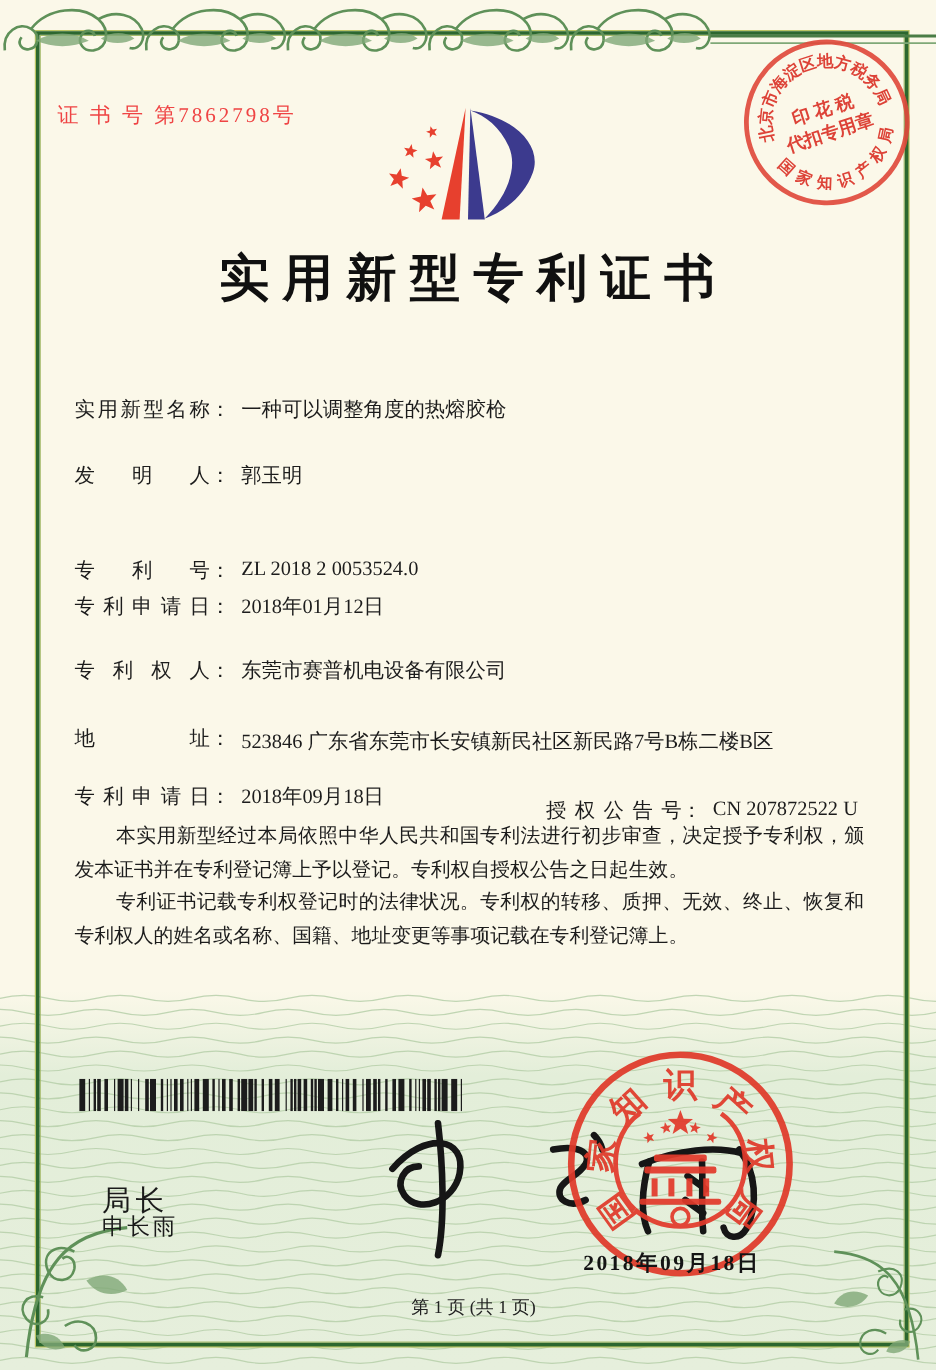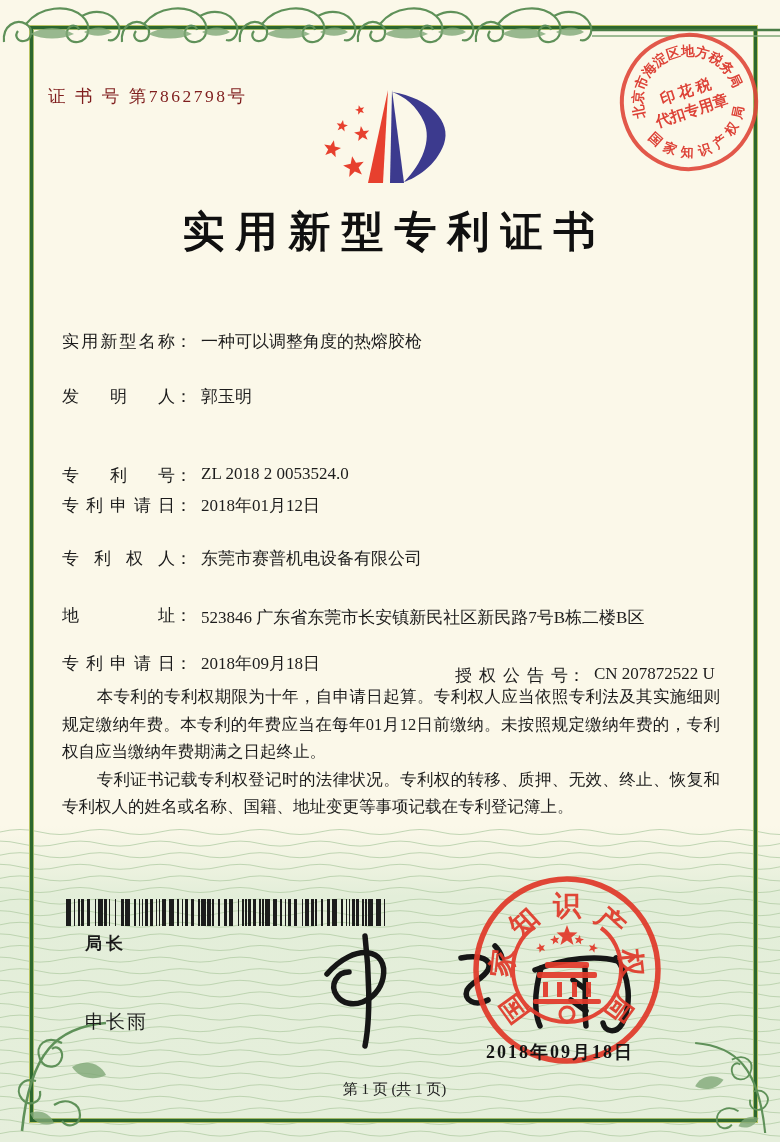--- a/index.html
+++ b/index.html
@@ -16,38 +16,38 @@
   #waves{position:absolute;left:0;top:0;width:780px;height:316px;}
   #waves path{fill:none;stroke:#b6cfa9;stroke-width:1;opacity:.85;}
   
   #frame{left:30px;top:26px;width:727px;height:1096px;box-sizing:border-box;
     border:3px solid #2c672f;
     box-shadow:0 0 0 1px #bac464, inset 0 0 0 1px #a4ba69;}
   
   .sc{fill:none;stroke:#5f9159;stroke-width:2.2;}
   .scf{fill:#7fa877;opacity:.8;stroke:none;}
   
-  #cert-no{left:48px;top:84px;font-size:17.5px;letter-spacing:2.5px;color:#7f1d1d;}
+  #cert-no{left:48px;top:84px;font-size:17.5px;letter-spacing:2.5px;color:#ef4444;}
   #title{left:31px;top:204px;width:727px;text-align:center;font-size:42px;font-weight:600;
     letter-spacing:11px;color:#101010;}
   .row{position:absolute;left:62px;font-size:17px;color:#1c1c1c;white-space:nowrap;}
   .lbl{display:inline-block;width:113px;text-align:justify;text-align-last:justify;vertical-align:top;}
   .colon{display:inline-block;vertical-align:top;}
   .val{display:inline-block;margin-left:9px;vertical-align:top;}
   .val.wrap{white-space:normal;width:528px;line-height:28px;}
   #row-grant .pair2{position:absolute;left:393px;top:12px;}
   #paragraphs{left:62px;top:683px;width:658px;font-size:16.5px;line-height:27.5px;
     text-align:justify;color:#1c1c1c;}
   #paragraphs p{margin:0;text-indent:2.1em;}
   
   #barcode{left:66px;top:899px;width:455px;height:27px;font-size:0;white-space:nowrap;overflow:hidden;}
   #barcode i{display:inline-block;height:27px;background:#1c1c1c;}
   
-  #director-label{left:85px;top:932px;font-size:17px;letter-spacing:4px;color:#1a1a1a;
-    font-family:"Liberation Sans","DejaVu Sans",sans-serif;font-weight:bold;}
+  #director-label{left:85px;top:984px;font-size:24px;letter-spacing:4px;color:#1a1a1a;
+    font-family:"Liberation Sans","DejaVu Sans",sans-serif;}
   #director-name{left:85px;top:1009px;font-size:19px;letter-spacing:2px;color:#1a1a1a;
     font-family:"Liberation Sans","DejaVu Sans",sans-serif;}
   #signature-svg{left:285px;top:928px;}
   #signature-svg path{fill:none;stroke:#161616;stroke-width:5.5;stroke-linecap:round;}
   
   #tax-stamp{left:604px;top:14px;}
   #grant-seal{left:465px;top:870px;}
   #seal-date{left:486px;top:1040px;font-size:18px;letter-spacing:2px;color:#141414;font-weight:600;}
   #footer{left:31px;top:1080px;width:727px;text-align:center;font-size:15px;color:#222;}
   .layer1{z-index:1}.layer2{z-index:2}.layer3{z-index:3}.layer4{z-index:4}
@@ -185,21 +185,21 @@
 </div>
 <div class="row layer4" style="top:604px">
   <span class="lbl">地址</span><span class="colon">：</span><span class="val wrap">523846 广东省东莞市长安镇新民社区新民路7号B栋二楼B区</span>
 </div>
 <div class="row layer4" id="row-grant" style="top:652px">
   <span class="lbl">专利申请日</span><span class="colon">：</span><span class="val">2018年09月18日</span>
   <span class="pair2"><span class="lbl">授权公告号</span><span class="colon">：</span><span class="val">CN 207872522 U</span></span>
 </div>
 
 <div id="paragraphs" class="abs layer4">
-  <p>本专利的专利权期限为十年，自申请日起算。专利权人应当依照专利法及其实施细则规定缴纳年费。本专利的年费应当在每年01月12日前缴纳。未按照规定缴纳年费的，专利权自应当缴纳年费期满之日起终止。</p>
+  <p>本实用新型经过本局依照中华人民共和国专利法进行初步审查，决定授予专利权，颁发本证书并在专利登记簿上予以登记。专利权自授权公告之日起生效。</p>
   <p>专利证书记载专利权登记时的法律状况。专利权的转移、质押、无效、终止、恢复和专利权人的姓名或名称、国籍、地址变更等事项记载在专利登记簿上。</p>
 </div>
 
 <div id="barcode" class="abs layer4"><i style="width: 4.8px; margin-right: 2.9px;"></i><i style="width: 1.6px; margin-right: 2.9px;"></i><i style="width: 1.6px; margin-right: 1.45px;"></i><i style="width: 3.2px; margin-right: 2.9px;"></i><i style="width: 3.2px; margin-right: 4.35px;"></i><i style="width: 1.6px; margin-right: 1.45px;"></i><i style="width: 4.8px; margin-right: 1.45px;"></i><i style="width: 3.2px; margin-right: 1.45px;"></i><i style="width: 1.6px; margin-right: 4.35px;"></i><i style="width: 1.6px; margin-right: 4.35px;"></i><i style="width: 3.2px; margin-right: 1.45px;"></i><i style="width: 4.8px; margin-right: 4.35px;"></i><i style="width: 1.6px; margin-right: 2.9px;"></i><i style="width: 1.6px; margin-right: 1.45px;"></i><i style="width: 1.6px; margin-right: 1.45px;"></i><i style="width: 3.2px; margin-right: 1.45px;"></i><i style="width: 3.2px; margin-right: 2.9px;"></i><i style="width: 1.6px; margin-right: 1.45px;"></i><i style="width: 1.6px; margin-right: 1.45px;"></i><i style="width: 4.8px; margin-right: 2.9px;"></i><i style="width: 4.8px; margin-right: 2.9px;"></i><i style="width: 1.6px; margin-right: 2.9px;"></i><i style="width: 1.6px; margin-right: 1.45px;"></i><i style="width: 3.2px; margin-right: 2.9px;"></i><i style="width: 3.2px; margin-right: 4.35px;"></i><i style="width: 1.6px; margin-right: 1.45px;"></i><i style="width: 4.8px; margin-right: 1.45px;"></i><i style="width: 3.2px; margin-right: 1.45px;"></i><i style="width: 1.6px; margin-right: 4.35px;"></i><i style="width: 1.6px; margin-right: 4.35px;"></i><i style="width: 3.2px; margin-right: 1.45px;"></i><i style="width: 4.8px; margin-right: 4.35px;"></i><i style="width: 1.6px; margin-right: 2.9px;"></i><i style="width: 1.6px; margin-right: 1.45px;"></i><i style="width: 1.6px; margin-right: 1.45px;"></i><i style="width: 3.2px; margin-right: 1.45px;"></i><i style="width: 3.2px; margin-right: 2.9px;"></i><i style="width: 1.6px; margin-right: 1.45px;"></i><i style="width: 1.6px; margin-right: 1.45px;"></i><i style="width: 4.8px; margin-right: 2.9px;"></i><i style="width: 4.8px; margin-right: 2.9px;"></i><i style="width: 1.6px; margin-right: 2.9px;"></i><i style="width: 1.6px; margin-right: 1.45px;"></i><i style="width: 3.2px; margin-right: 2.9px;"></i><i style="width: 3.2px; margin-right: 4.35px;"></i><i style="width: 1.6px; margin-right: 1.45px;"></i><i style="width: 4.8px; margin-right: 1.45px;"></i><i style="width: 3.2px; margin-right: 1.45px;"></i><i style="width: 1.6px; margin-right: 4.35px;"></i><i style="width: 1.6px; margin-right: 4.35px;"></i><i style="width: 3.2px; margin-right: 1.45px;"></i><i style="width: 4.8px; margin-right: 4.35px;"></i><i style="width: 1.6px; margin-right: 2.9px;"></i><i style="width: 1.6px; margin-right: 1.45px;"></i><i style="width: 1.6px; margin-right: 1.45px;"></i><i style="width: 3.2px; margin-right: 1.45px;"></i><i style="width: 3.2px; margin-right: 2.9px;"></i><i style="width: 1.6px; margin-right: 1.45px;"></i><i style="width: 1.6px; margin-right: 1.45px;"></i><i style="width: 4.8px; margin-right: 2.9px;"></i><i style="width: 4.8px; margin-right: 2.9px;"></i><i style="width: 1.6px; margin-right: 2.9px;"></i></div>
 
 <div id="director-label" class="abs layer4">局长</div>
 <div id="director-name" class="abs layer4">申长雨</div>
 
 <svg id="signature-svg" class="abs layer4" width="370" height="125">
   <path d="M42,46 C70,14 104,20 98,50 C93,74 64,84 52,68 C44,57 52,44 64,44"></path>

